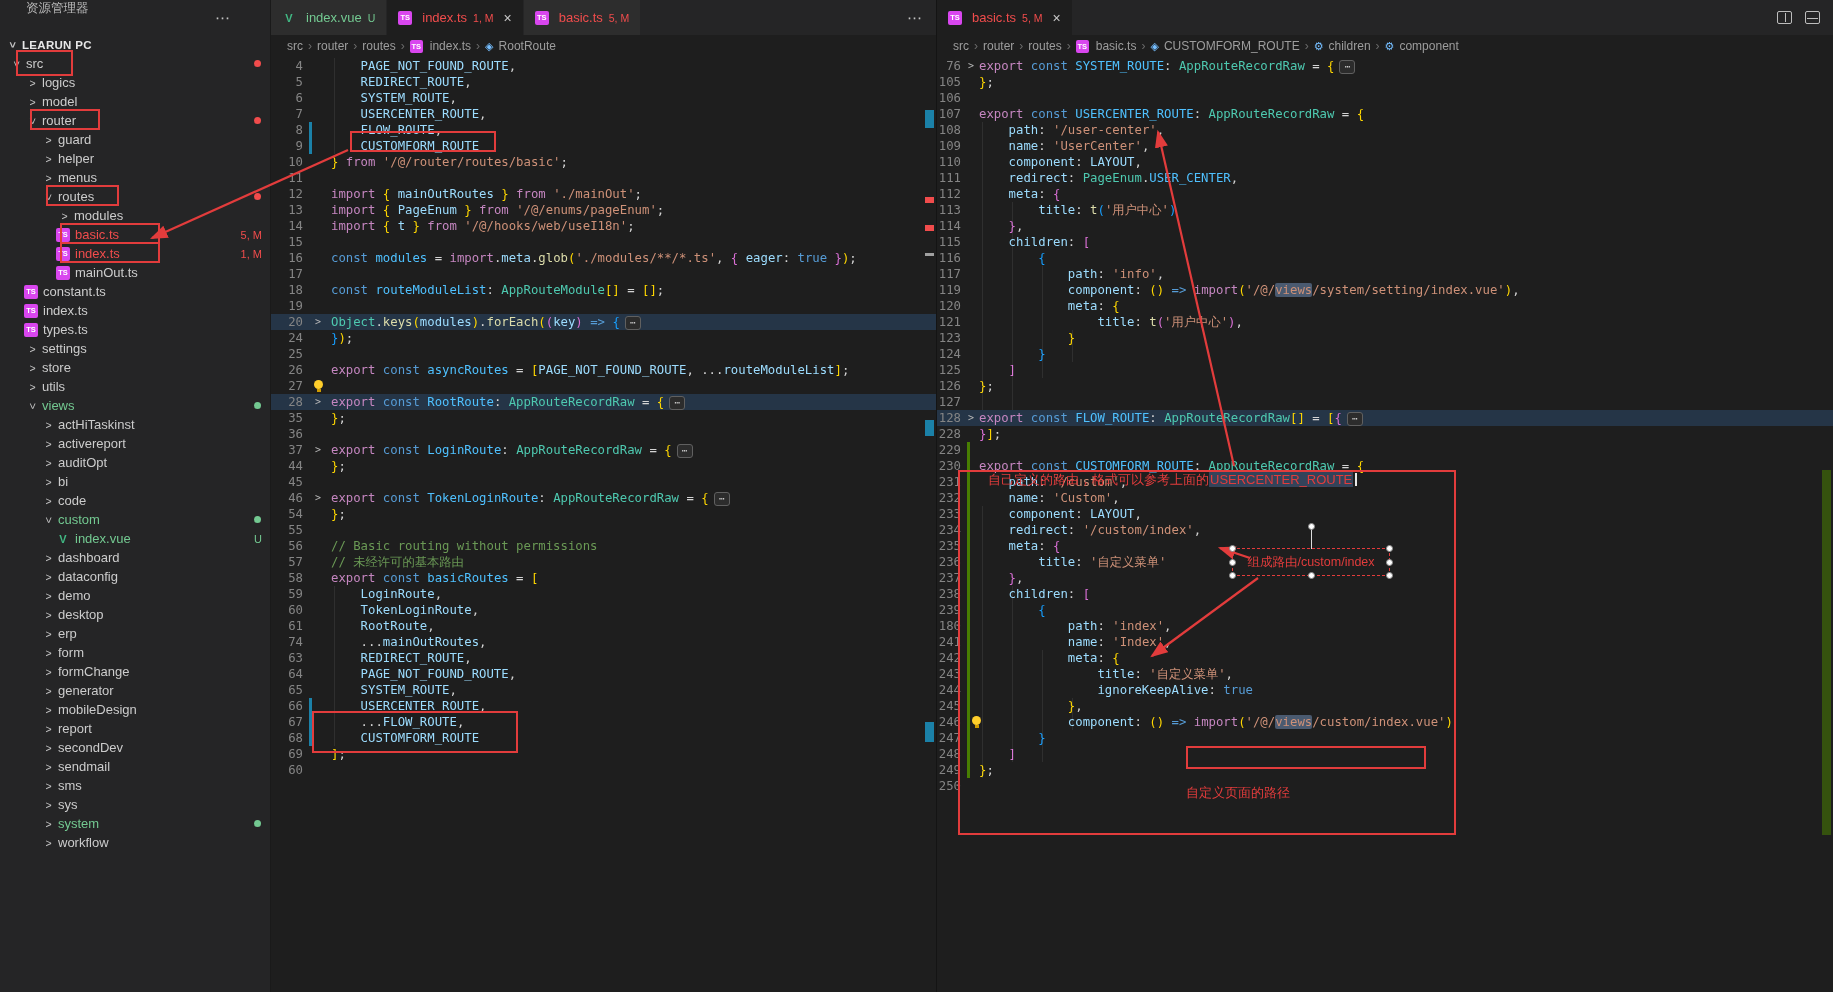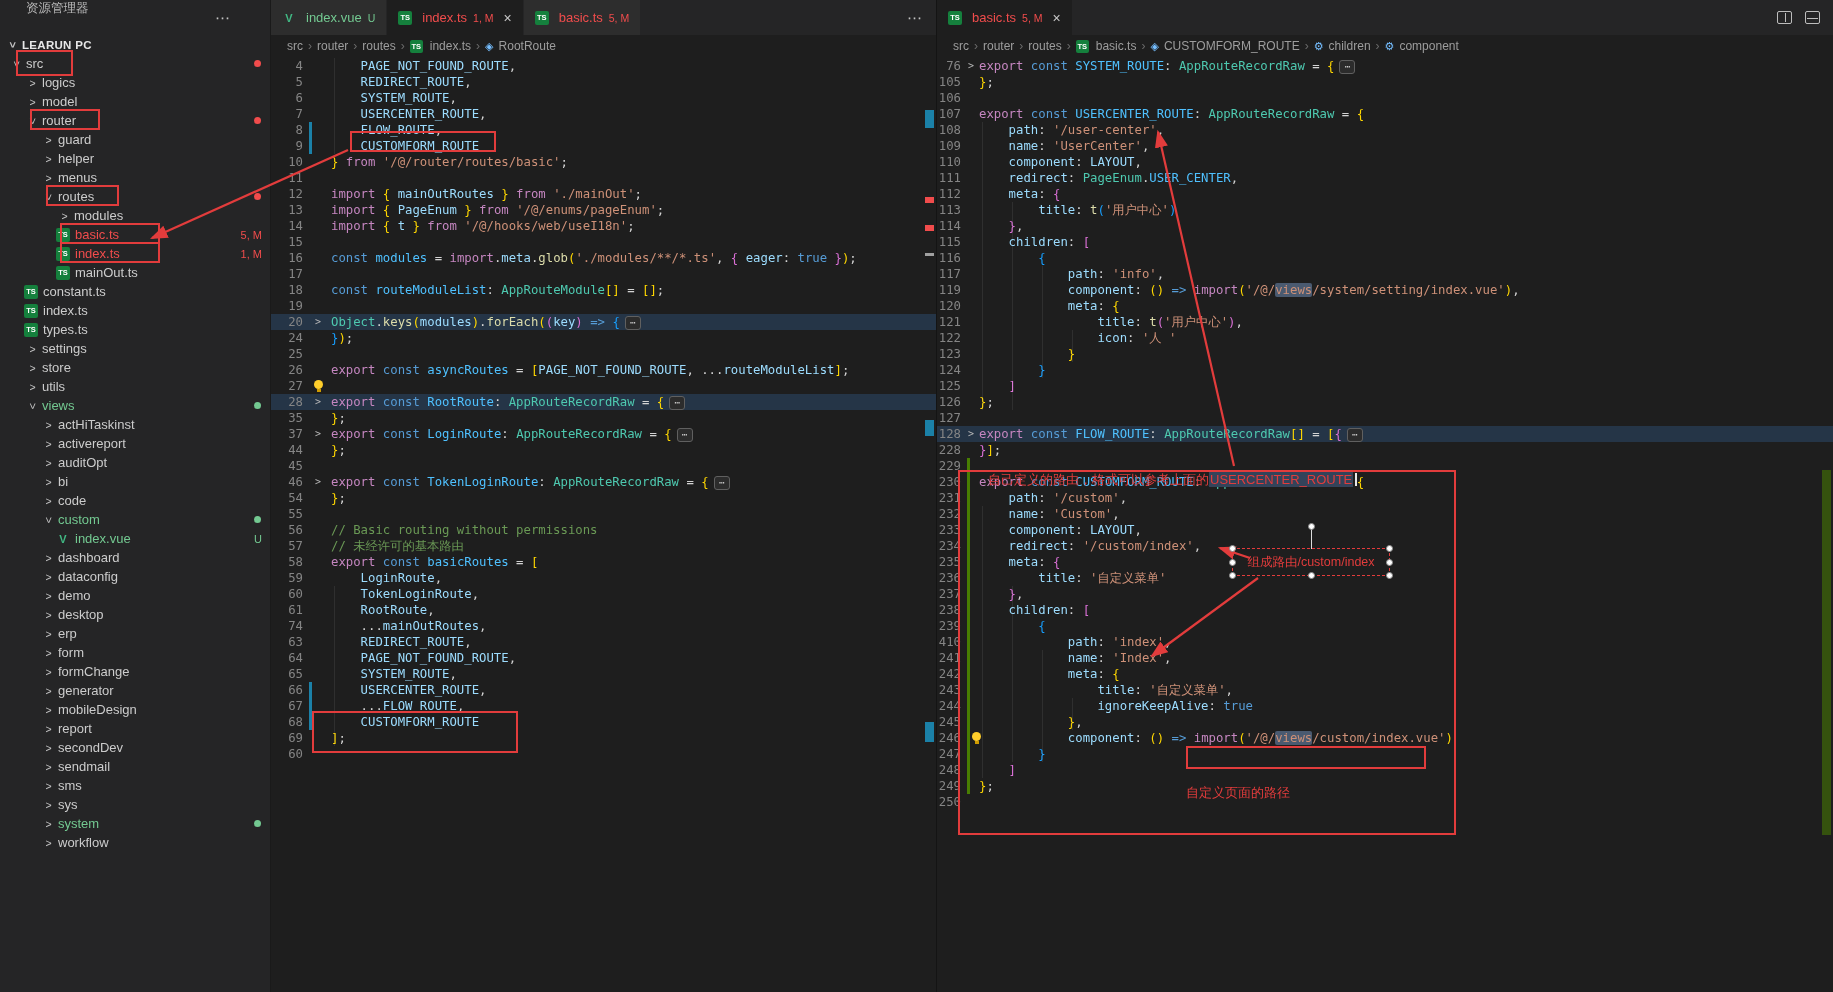--- a/index.html
+++ b/index.html
@@ -13,21 +13,21 @@
 #explorer{position:absolute;left:0;top:0;width:271px;height:100%;background:#252526;border-right:1px solid #1a1a1a}
 .panel-title{height:35px;display:flex;align-items:flex-start;padding:0 26px;font-size:12.5px;color:#bbbbbb}
 .panel-title .more{margin-left:auto;font-size:15px;color:#c5c5c5;cursor:pointer}
 .tree{font-size:13px}
 .row{height:19px;display:flex;align-items:center;cursor:pointer;white-space:nowrap}
 .row .lbl{margin-left:1px}
 .root-row{font-weight:bold;font-size:11.5px;color:#e8e8e8;padding-left:4px;letter-spacing:.3px}
 .chev{width:17px;flex:none;display:inline-block;text-align:center;color:#c5c5c5;font-size:10.5px;transform-origin:center}
 .chev.open{transform:rotate(90deg)}
 .fi{flex:none;display:inline-flex;align-items:center;justify-content:center;margin-right:4px;font-family:"Liberation Sans",sans-serif}
-.fi.ts{background:#15803d;color:#fff;font-size:7.5px;font-weight:bold;width:14px;height:14px;border-radius:2px}
+.fi.ts{background:#d946ef;color:#fff;font-size:7.5px;font-weight:bold;width:14px;height:14px;border-radius:2px}
 .fi.vue{color:#41b883;font-weight:bold;font-size:11px;width:14px;height:14px}
 .grow{flex:1}
 .c-red{color:#f14c4c}
 .c-green{color:#73c991}
 .badge{font-size:11px;margin-right:8px;margin-left:6px}
 .dot{width:7px;height:7px;border-radius:50%;flex:none;margin-right:9px}
 .reddot{background:#f14c4c}
 .greendot{background:#73c991}
 
 
@@ -385,20 +385,21 @@
           <div class="cl"><span class="num">17</span><span class="deco"></span><span class="txt"></span></div>
           <div class="cl"><span class="num">18</span><span class="deco"></span><span class="txt"><span class="tk-kw2">const</span><span class="tk-p"> </span><span class="tk-c">routeModuleList</span><span class="tk-p">: </span><span class="tk-type">AppRouteModule</span><span class="tk-b1">[]</span><span class="tk-p"> = </span><span class="tk-b1">[]</span><span class="tk-p">;</span></span></div>
           <div class="cl"><span class="num">19</span><span class="deco"></span><span class="txt"></span></div>
           <div class="cl hlrow"><span class="num">20</span><span class="deco"><span class="chevfold">&gt;</span></span><span class="txt"><span class="tk-type">Object</span><span class="tk-p">.</span><span class="tk-fn">keys</span><span class="tk-b1">(</span><span class="tk-v">modules</span><span class="tk-b1">)</span><span class="tk-p">.</span><span class="tk-fn">forEach</span><span class="tk-b1">(</span><span class="tk-b2">(</span><span class="tk-v">key</span><span class="tk-b2">)</span><span class="tk-p"> </span><span class="tk-kw2">=&gt;</span><span class="tk-p"> </span><span class="tk-b3">{</span><span class="tk-fold">⋯</span></span></div>
           <div class="cl"><span class="num">24</span><span class="deco"></span><span class="txt"><span class="tk-b3">}</span><span class="tk-b1">)</span><span class="tk-p">;</span></span></div>
           <div class="cl"><span class="num">25</span><span class="deco"></span><span class="txt"></span></div>
           <div class="cl"><span class="num">26</span><span class="deco"></span><span class="txt"><span class="tk-kw">export</span><span class="tk-p"> </span><span class="tk-kw2">const</span><span class="tk-p"> </span><span class="tk-c">asyncRoutes</span><span class="tk-p"> = </span><span class="tk-b1">[</span><span class="tk-v">PAGE_NOT_FOUND_ROUTE</span><span class="tk-p">, ...</span><span class="tk-v">routeModuleList</span><span class="tk-b1">]</span><span class="tk-p">;</span></span></div>
           <div class="cl"><span class="num">27</span><span class="deco"><span class="bulb"></span></span><span class="txt"></span></div>
           <div class="cl hlrow"><span class="num">28</span><span class="deco"><span class="chevfold">&gt;</span></span><span class="txt"><span class="tk-kw">export</span><span class="tk-p"> </span><span class="tk-kw2">const</span><span class="tk-p"> </span><span class="tk-c">RootRoute</span><span class="tk-p">: </span><span class="tk-type">AppRouteRecordRaw</span><span class="tk-p"> = </span><span class="tk-b1">{</span><span class="tk-fold">⋯</span></span></div>
           <div class="cl"><span class="num">35</span><span class="deco"></span><span class="txt"><span class="tk-b1">}</span><span class="tk-p">;</span></span></div>
+          <div class="cl"><span class="num">36</span><span class="deco"></span><span class="txt"></span></div>
           <div class="cl"><span class="num">37</span><span class="deco"><span class="chevfold">&gt;</span></span><span class="txt"><span class="tk-kw">export</span><span class="tk-p"> </span><span class="tk-kw2">const</span><span class="tk-p"> </span><span class="tk-c">LoginRoute</span><span class="tk-p">: </span><span class="tk-type">AppRouteRecordRaw</span><span class="tk-p"> = </span><span class="tk-b1">{</span><span class="tk-fold">⋯</span></span></div>
           <div class="cl"><span class="num">44</span><span class="deco"></span><span class="txt"><span class="tk-b1">}</span><span class="tk-p">;</span></span></div>
           <div class="cl"><span class="num">45</span><span class="deco"></span><span class="txt"></span></div>
           <div class="cl"><span class="num">46</span><span class="deco"><span class="chevfold">&gt;</span></span><span class="txt"><span class="tk-kw">export</span><span class="tk-p"> </span><span class="tk-kw2">const</span><span class="tk-p"> </span><span class="tk-c">TokenLoginRoute</span><span class="tk-p">: </span><span class="tk-type">AppRouteRecordRaw</span><span class="tk-p"> = </span><span class="tk-b1">{</span><span class="tk-fold">⋯</span></span></div>
           <div class="cl"><span class="num">54</span><span class="deco"></span><span class="txt"><span class="tk-b1">}</span><span class="tk-p">;</span></span></div>
           <div class="cl"><span class="num">55</span><span class="deco"></span><span class="txt"></span></div>
           <div class="cl"><span class="num">56</span><span class="deco"></span><span class="txt"><span class="tk-cmt">// Basic routing without permissions</span></span></div>
           <div class="cl"><span class="num">57</span><span class="deco"></span><span class="txt"><span class="tk-cmt">// 未经许可的基本路由</span></span></div>
           <div class="cl"><span class="num">58</span><span class="deco"></span><span class="txt"><span class="tk-kw">export</span><span class="tk-p"> </span><span class="tk-kw2">const</span><span class="tk-p"> </span><span class="tk-c">basicRoutes</span><span class="tk-p"> = </span><span class="tk-b1">[</span></span></div>
           <div class="cl"><span class="num">59</span><span class="deco"></span><span class="txt"><span class="tk-v">    LoginRoute</span><span class="tk-p">,</span></span></div>
@@ -467,40 +468,39 @@
           <div class="cl"><span class="num">111</span><span class="deco"></span><span class="txt"><span class="tk-v">    redirect</span><span class="tk-p">: </span><span class="tk-type">PageEnum</span><span class="tk-p">.</span><span class="tk-c">USER_CENTER</span><span class="tk-p">,</span></span></div>
           <div class="cl"><span class="num">112</span><span class="deco"></span><span class="txt"><span class="tk-v">    meta</span><span class="tk-p">: </span><span class="tk-b2">{</span></span></div>
           <div class="cl"><span class="num">113</span><span class="deco"></span><span class="txt"><span class="tk-v">        title</span><span class="tk-p">: </span><span class="tk-fn">t</span><span class="tk-b3">(</span><span class="tk-str">'用户中心'</span><span class="tk-b3">)</span></span></div>
           <div class="cl"><span class="num">114</span><span class="deco"></span><span class="txt"><span class="tk-b2">    }</span><span class="tk-p">,</span></span></div>
           <div class="cl"><span class="num">115</span><span class="deco"></span><span class="txt"><span class="tk-v">    children</span><span class="tk-p">: </span><span class="tk-b2">[</span></span></div>
           <div class="cl"><span class="num">116</span><span class="deco"></span><span class="txt"><span class="tk-b3">        {</span></span></div>
           <div class="cl"><span class="num">117</span><span class="deco"></span><span class="txt"><span class="tk-v">            path</span><span class="tk-p">: </span><span class="tk-str">'info'</span><span class="tk-p">,</span></span></div>
           <div class="cl"><span class="num">119</span><span class="deco"></span><span class="txt"><span class="tk-v">            component</span><span class="tk-p">: </span><span class="tk-b1">()</span><span class="tk-p"> </span><span class="tk-kw2">=&gt;</span><span class="tk-p"> </span><span class="tk-kw">import</span><span class="tk-b1">(</span><span class="tk-str">'/@/</span><span class="tk-strhl">views</span><span class="tk-str">/system/setting/index.vue'</span><span class="tk-b1">)</span><span class="tk-p">,</span></span></div>
           <div class="cl"><span class="num">120</span><span class="deco"></span><span class="txt"><span class="tk-v">            meta</span><span class="tk-p">: </span><span class="tk-b1">{</span></span></div>
           <div class="cl"><span class="num">121</span><span class="deco"></span><span class="txt"><span class="tk-v">                title</span><span class="tk-p">: </span><span class="tk-fn">t</span><span class="tk-b2">(</span><span class="tk-str">'用户中心'</span><span class="tk-b2">)</span><span class="tk-p">,</span></span></div>
-          <div class="cl"><span class="num">122</span><span class="deco"></span><span class="txt"><span class="tk-v">                icon</span><span class="tk-p">: </span><span class="tk-str">'人 '</span></span></div>
           <div class="cl"><span class="num">123</span><span class="deco"></span><span class="txt"><span class="tk-b1">            }</span></span></div>
           <div class="cl"><span class="num">124</span><span class="deco"></span><span class="txt"><span class="tk-b3">        }</span></span></div>
           <div class="cl"><span class="num">125</span><span class="deco"></span><span class="txt"><span class="tk-b2">    ]</span></span></div>
           <div class="cl"><span class="num">126</span><span class="deco"></span><span class="txt"><span class="tk-b1">}</span><span class="tk-p">;</span></span></div>
           <div class="cl"><span class="num">127</span><span class="deco"></span><span class="txt"></span></div>
           <div class="cl hlrow"><span class="num">128</span><span class="deco"><span class="chevfold">&gt;</span></span><span class="txt"><span class="tk-kw">export</span><span class="tk-p"> </span><span class="tk-kw2">const</span><span class="tk-p"> </span><span class="tk-c">FLOW_ROUTE</span><span class="tk-p">: </span><span class="tk-type">AppRouteRecordRaw</span><span class="tk-b1">[]</span><span class="tk-p"> = </span><span class="tk-b1">[</span><span class="tk-b2">{</span><span class="tk-fold">⋯</span></span></div>
           <div class="cl"><span class="num">228</span><span class="deco"></span><span class="txt"><span class="tk-b2">}</span><span class="tk-b1">]</span><span class="tk-p">;</span></span></div>
           <div class="cl"><span class="num">229</span><span class="deco"><span class="bar green"></span></span><span class="txt"></span></div>
           <div class="cl"><span class="num">230</span><span class="deco"><span class="bar green"></span></span><span class="txt"><span class="tk-kw">export</span><span class="tk-p"> </span><span class="tk-kw2">const</span><span class="tk-p"> </span><span class="tk-c">CUSTOMFORM_ROUTE</span><span class="tk-p">: </span><span class="tk-type">AppRouteRecordRaw</span><span class="tk-p"> = </span><span class="tk-b1">{</span></span></div>
           <div class="cl"><span class="num">231</span><span class="deco"><span class="bar green"></span></span><span class="txt"><span class="tk-v">    path</span><span class="tk-p">: </span><span class="tk-str">'/custom'</span><span class="tk-p">,</span></span></div>
           <div class="cl"><span class="num">232</span><span class="deco"><span class="bar green"></span></span><span class="txt"><span class="tk-v">    name</span><span class="tk-p">: </span><span class="tk-str">'Custom'</span><span class="tk-p">,</span></span></div>
           <div class="cl"><span class="num">233</span><span class="deco"><span class="bar green"></span></span><span class="txt"><span class="tk-v">    component</span><span class="tk-p">: </span><span class="tk-v">LAYOUT</span><span class="tk-p">,</span></span></div>
           <div class="cl"><span class="num">234</span><span class="deco"><span class="bar green"></span></span><span class="txt"><span class="tk-v">    redirect</span><span class="tk-p">: </span><span class="tk-str">'/custom/index'</span><span class="tk-p">,</span></span></div>
           <div class="cl"><span class="num">235</span><span class="deco"><span class="bar green"></span></span><span class="txt"><span class="tk-v">    meta</span><span class="tk-p">: </span><span class="tk-b2">{</span></span></div>
           <div class="cl"><span class="num">236</span><span class="deco"><span class="bar green"></span></span><span class="txt"><span class="tk-v">        title</span><span class="tk-p">: </span><span class="tk-str">'自定义菜单'</span></span></div>
           <div class="cl"><span class="num">237</span><span class="deco"><span class="bar green"></span></span><span class="txt"><span class="tk-b2">    }</span><span class="tk-p">,</span></span></div>
           <div class="cl"><span class="num">238</span><span class="deco"><span class="bar green"></span></span><span class="txt"><span class="tk-v">    children</span><span class="tk-p">: </span><span class="tk-b2">[</span></span></div>
           <div class="cl"><span class="num">239</span><span class="deco"><span class="bar green"></span></span><span class="txt"><span class="tk-b3">        {</span></span></div>
-          <div class="cl"><span class="num">410</span><span class="deco"><span class="bar green"></span></span><span class="txt"><span class="tk-v">            path</span><span class="tk-p">: </span><span class="tk-str">'index'</span><span class="tk-p">,</span></span></div>
+          <div class="cl"><span class="num">180</span><span class="deco"><span class="bar green"></span></span><span class="txt"><span class="tk-v">            path</span><span class="tk-p">: </span><span class="tk-str">'index'</span><span class="tk-p">,</span></span></div>
           <div class="cl"><span class="num">241</span><span class="deco"><span class="bar green"></span></span><span class="txt"><span class="tk-v">            name</span><span class="tk-p">: </span><span class="tk-str">'Index'</span><span class="tk-p">,</span></span></div>
           <div class="cl"><span class="num">242</span><span class="deco"><span class="bar green"></span></span><span class="txt"><span class="tk-v">            meta</span><span class="tk-p">: </span><span class="tk-b1">{</span></span></div>
           <div class="cl"><span class="num">243</span><span class="deco"><span class="bar green"></span></span><span class="txt"><span class="tk-v">                title</span><span class="tk-p">: </span><span class="tk-str">'自定义菜单'</span><span class="tk-p">,</span></span></div>
           <div class="cl"><span class="num">244</span><span class="deco"><span class="bar green"></span></span><span class="txt"><span class="tk-v">                ignoreKeepAlive</span><span class="tk-p">: </span><span class="tk-kw2">true</span></span></div>
           <div class="cl"><span class="num">245</span><span class="deco"><span class="bar green"></span></span><span class="txt"><span class="tk-b1">            }</span><span class="tk-p">,</span></span></div>
           <div class="cl"><span class="num">246</span><span class="deco"><span class="bar green"></span><span class="bulb"></span></span><span class="txt"><span class="tk-v">            component</span><span class="tk-p">: </span><span class="tk-b1">()</span><span class="tk-p"> </span><span class="tk-kw2">=&gt;</span><span class="tk-p"> </span><span class="tk-kw">import</span><span class="tk-b1">(</span><span class="tk-str">'/@/</span><span class="tk-strhl">views</span><span class="tk-str">/custom/index.vue'</span><span class="tk-b1">)</span></span></div>
           <div class="cl"><span class="num">247</span><span class="deco"><span class="bar green"></span></span><span class="txt"><span class="tk-b3">        }</span></span></div>
           <div class="cl"><span class="num">248</span><span class="deco"><span class="bar green"></span></span><span class="txt"><span class="tk-b2">    ]</span></span></div>
           <div class="cl"><span class="num">249</span><span class="deco"><span class="bar green"></span></span><span class="txt"><span class="tk-b1">}</span><span class="tk-p">;</span></span></div>
           <div class="cl"><span class="num">250</span><span class="deco"></span><span class="txt"></span></div>

